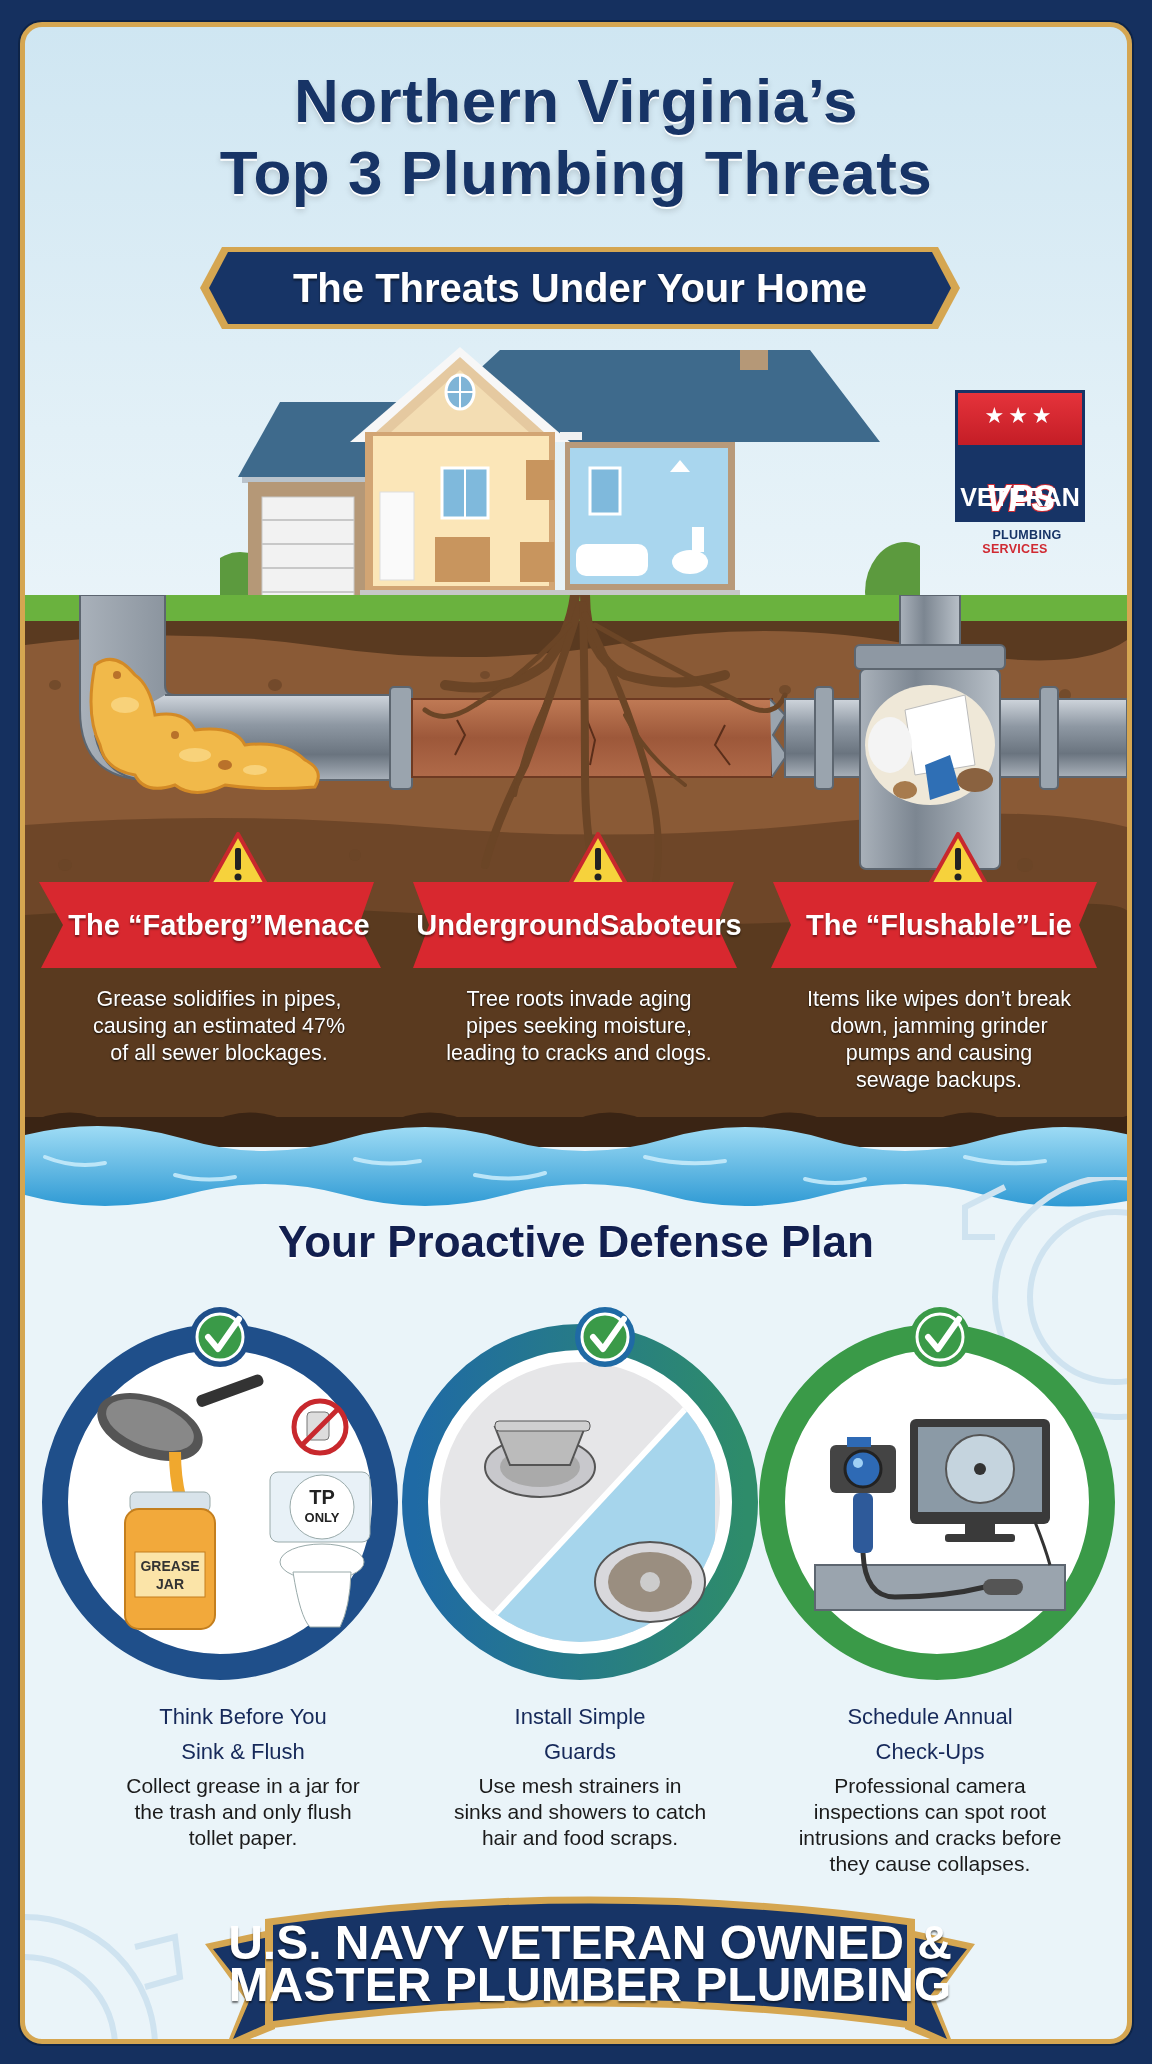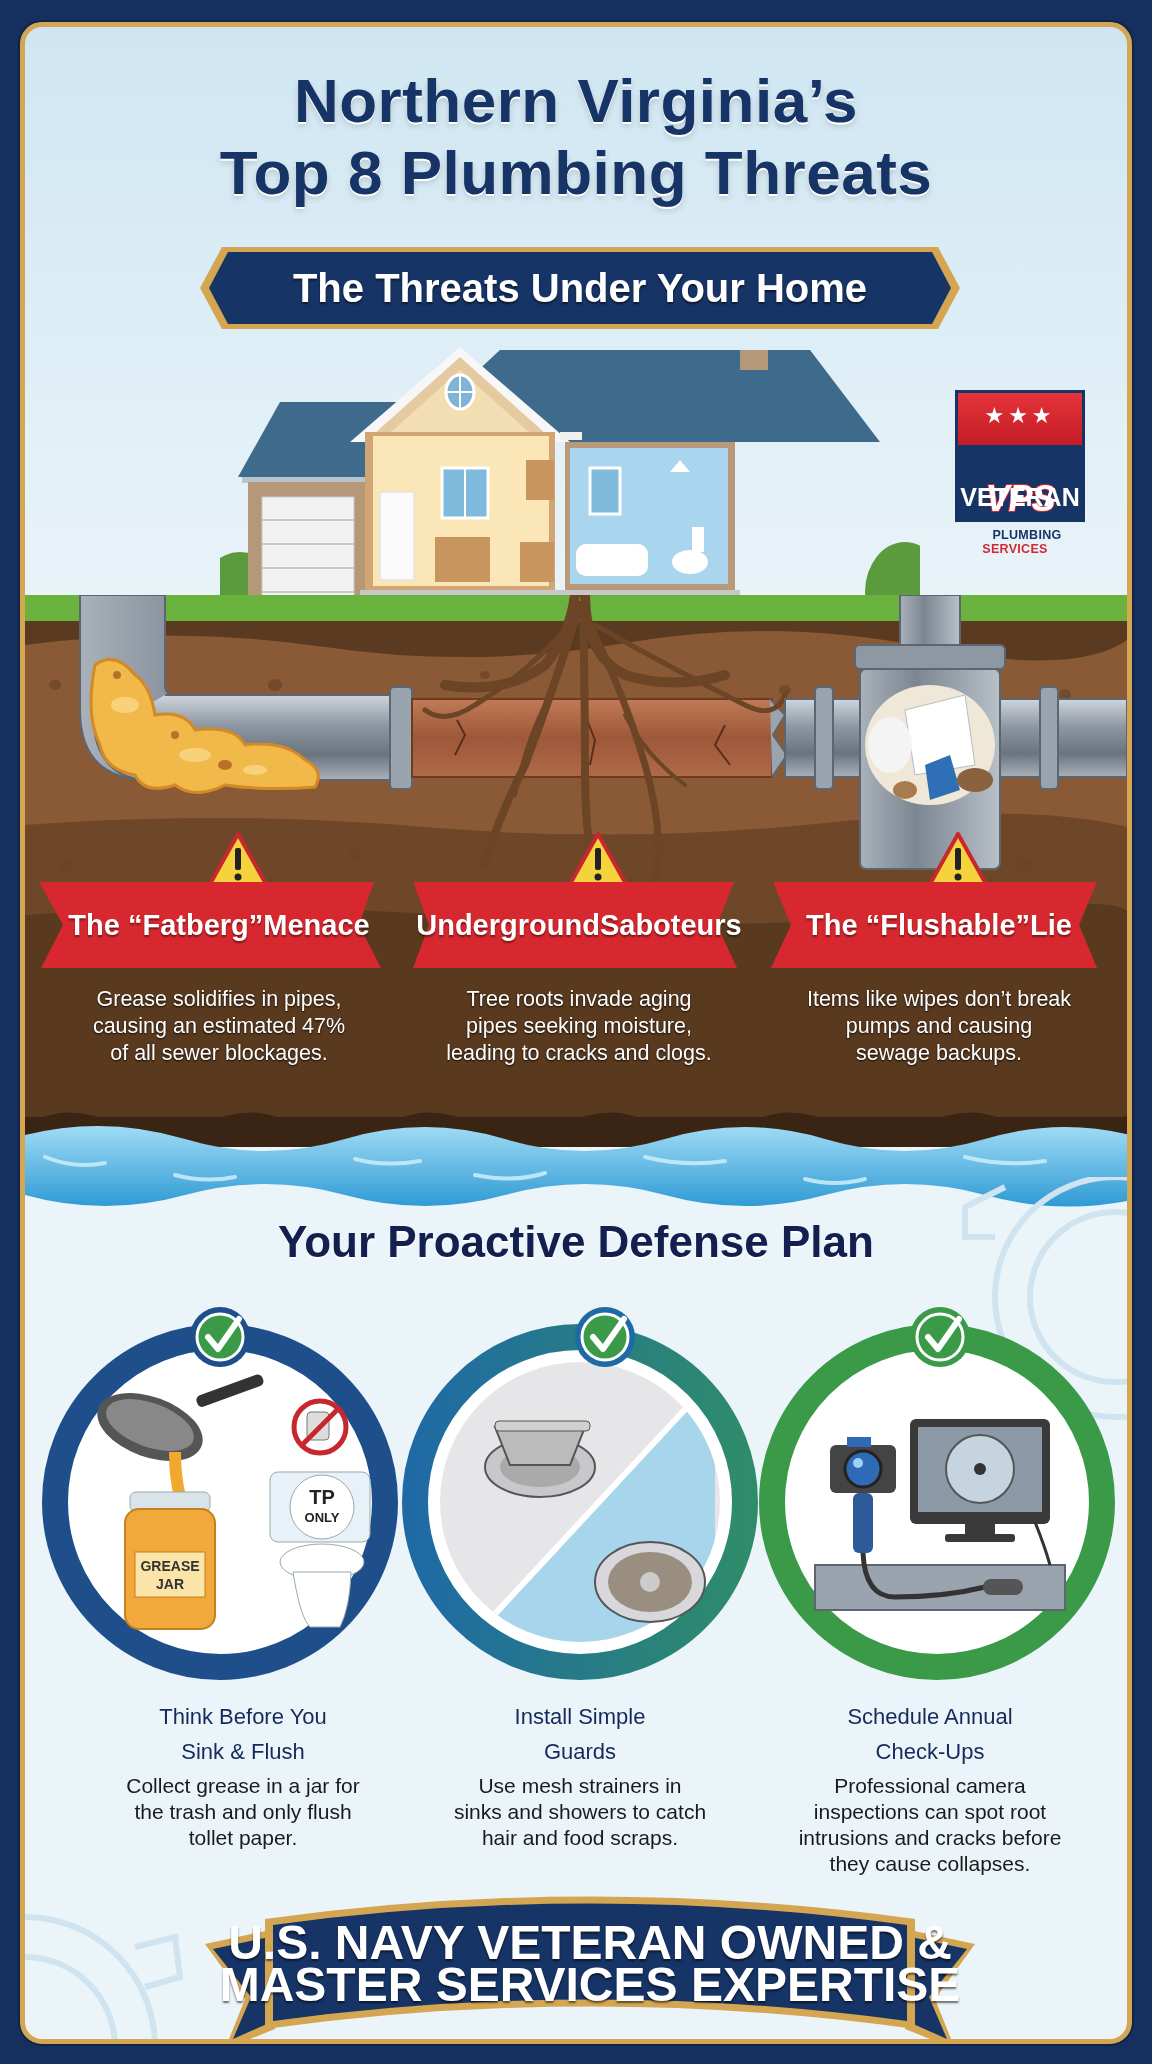--- a/index.html
+++ b/index.html
@@ -91,21 +91,21 @@
     transform: translateY(10px);
   }
 </style>
 </head>
 <body>
 
 <div class="frame">
 
   <h1 class="title">
     <div>Northern Virginia’s</div>
-    <div>Top 8 Plumbing Threats</div>
+    <div>Top 3 Plumbing Threats</div>
   </h1>
 
   <div class="subtitle-banner">
     <svg width="760" height="82" viewBox="0 0 760 82">
       <polygon points="22,0 738,0 760,41 738,82 22,82 0,41" fill="#d5a651"></polygon>
       <polygon points="28,5 732,5 751,41 732,77 28,77 9,41" fill="#173466"></polygon>
     </svg>
     <div class="subtitle-text">The Threats Under Your Home</div>
   </div>
 
@@ -363,20 +363,21 @@
         <svg width="360" height="86" viewBox="0 0 360 86">
             <polygon points="14,0 338,0 320,43 338,86 12,86 32,43" fill="#d8282f"></polygon>
           </svg>
         <div class="ribbon-text">
           <span>The “Flushable”</span>
           <span>Lie</span>
         </div>
       </div>
       <div class="desc">
         <div>Items like wipes don’t break</div>
+        <div>down, jamming grinder</div>
         <div>pumps and causing</div>
         <div>sewage backups.</div>
       </div>
     </div>
   </div>
 
   <h2 class="defense-title">Your Proactive Defense Plan</h2>
 
   <div class="circles">
     <svg width="1102" height="400" viewBox="0 0 1102 400">
@@ -513,17 +514,17 @@
       <polygon points="0,55 70,40 70,140 20,160 40,110" fill="#d5a651"></polygon>
       <polygon points="8,60 64,48 64,134 28,150 46,108" fill="#173466"></polygon>
       <polygon points="770,55 700,40 700,140 750,160 730,110" fill="#d5a651"></polygon>
       <polygon points="762,60 706,48 706,134 742,150 724,108" fill="#173466"></polygon>
 
       <path d="M60,30 Q385,-15 710,30 L710,140 Q385,95 60,140 Z" fill="#d5a651"></path>
       <path d="M68,36 Q385,-7 702,36 L702,132 Q385,89 68,132 Z" fill="#173466"></path>
     </svg>
     <div class="bottom-text">
       <span>U.S. NAVY VETERAN OWNED &amp;</span>
-      <span>MASTER SERVICES EXPERTISE</span>
+      <span>MASTER PLUMBER PLUMBING</span>
     </div>
   </div>
 
 </div>
 
 </body></html>

